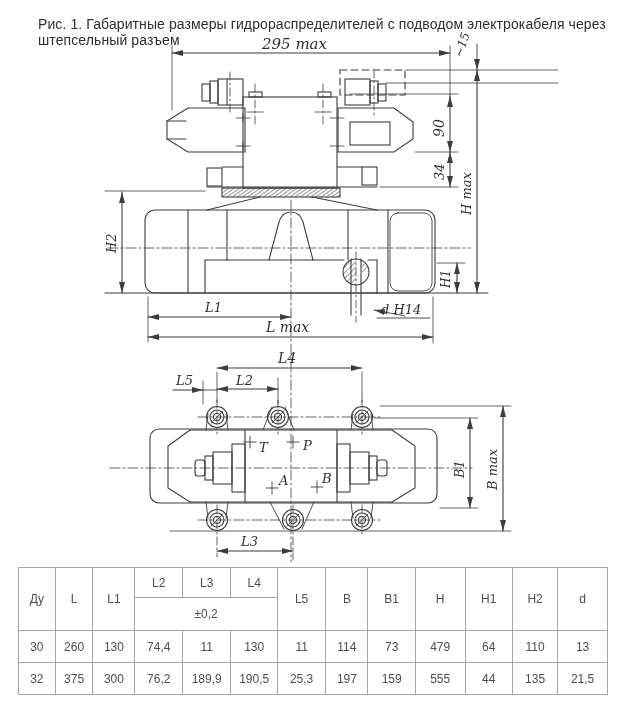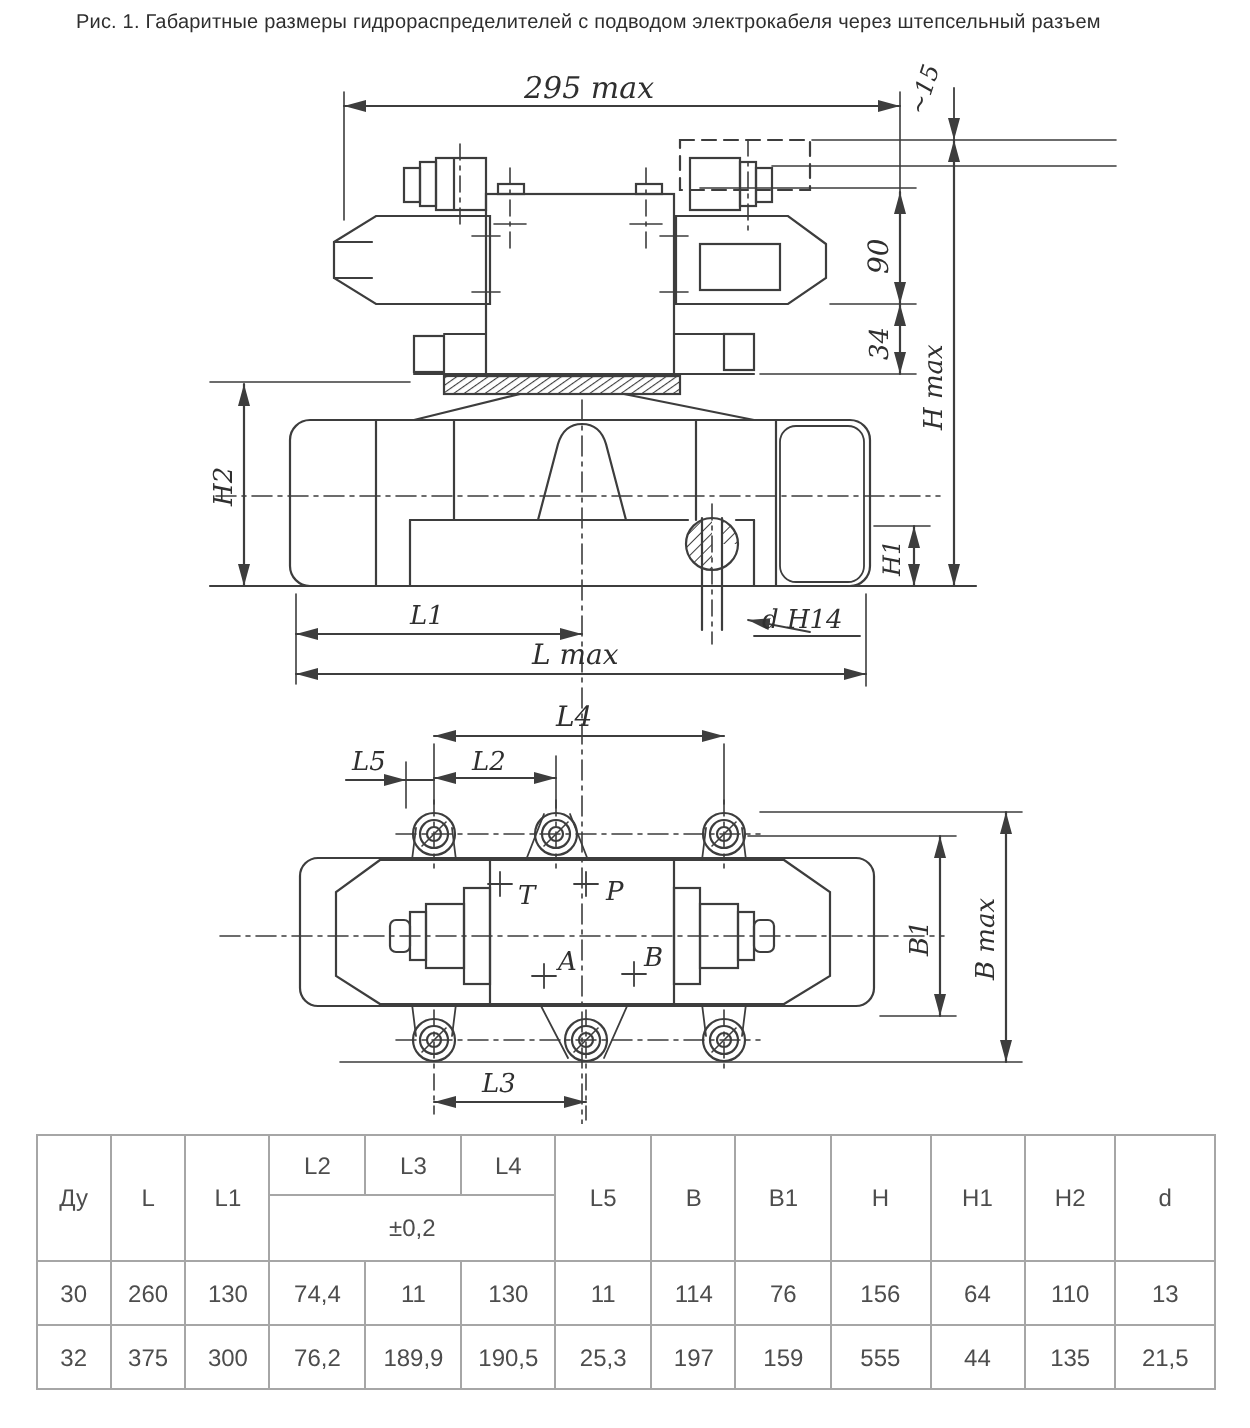--- a/index.html
+++ b/index.html
@@ -1,17 +1,17 @@
 <!DOCTYPE html>
 <html><head>
 <meta charset="utf-8">
 <style>
   html,body{margin:0;padding:0;background:#ffffff;}
   body{width:625px;height:714px;position:relative;font-family:"Liberation Sans",sans-serif;overflow:hidden;}
-  .caption{position:absolute;left:38px;top:6px;font-size:10px;color:#2e2e2e;letter-spacing:.1px;}
+  .caption{position:absolute;left:38px;top:16px;font-size:14px;color:#2e2e2e;letter-spacing:.1px;}
   .drawing{position:absolute;left:0;top:0;width:625px;height:562px;}
   svg text{font-family:"DejaVu Serif",serif;font-style:italic;fill:#2f2f2f;}
   .dims-table{position:absolute;left:18px;top:567px;width:590px;border-collapse:collapse;table-layout:fixed;}
   .dims-table th,.dims-table td{border:1px solid #a6a6a6;font-weight:normal;text-align:center;vertical-align:middle;
     font-size:12px;color:#4d4d4d;padding:0;background:#ffffff;font-family:"Liberation Sans",sans-serif;}
   .hdr-row1{height:30px;}
   .hdr-row2{height:33px;}
   .data-row{height:32px;}
 </style>
 </head>
@@ -360,22 +360,22 @@
   </tr>
   <tr class="data-row">
     <td>30</td>
     <td>260</td>
     <td>130</td>
     <td>74,4</td>
     <td>11</td>
     <td>130</td>
     <td>11</td>
     <td>114</td>
-    <td>76</td>
-    <td>156</td>
+    <td>73</td>
+    <td>479</td>
     <td>64</td>
     <td>110</td>
     <td>13</td>
   </tr>
   <tr class="data-row">
     <td>32</td>
     <td>375</td>
     <td>300</td>
     <td>76,2</td>
     <td>189,9</td>

